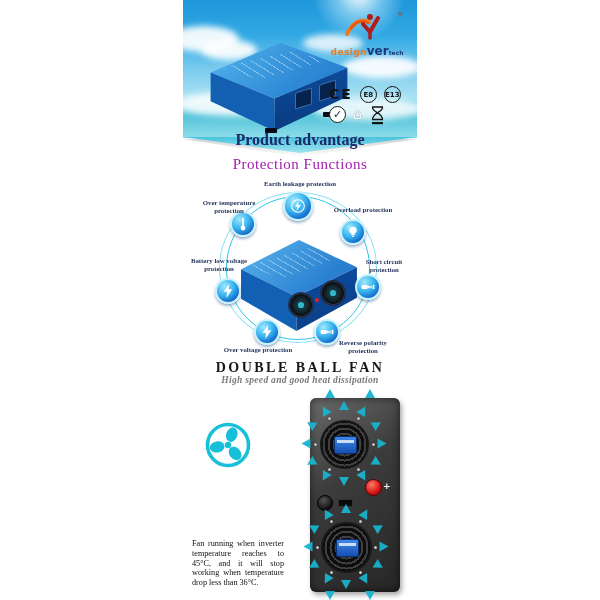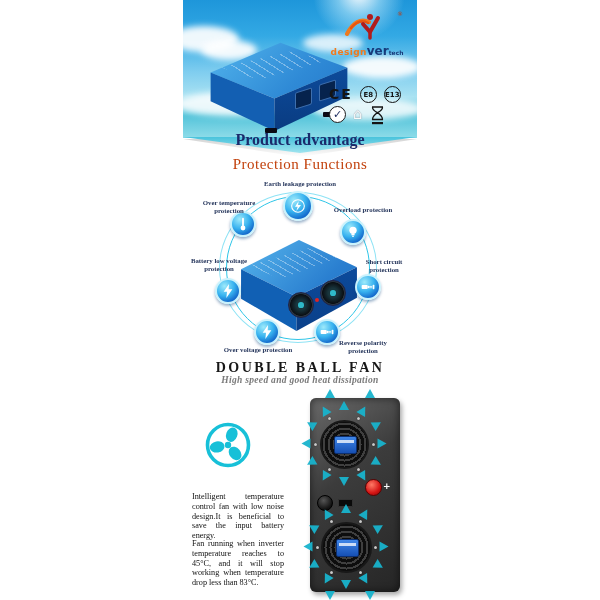--- a/index.html
+++ b/index.html
@@ -43,21 +43,21 @@
   
   .certs{position:absolute;right:10px;top:86px;width:78px;z-index:3;font-family:"DejaVu Sans",sans-serif;}
   .cert-row{display:flex;gap:7px;align-items:flex-start;justify-content:flex-start;margin-bottom:3px;}
   .ce-mark{font-size:14px;font-weight:bold;color:#141414;letter-spacing:2px;line-height:17px;}
   .e-circle{width:17px;height:17px;border:1.4px solid #141414;border-radius:50%;box-sizing:border-box;
             font-size:7px;font-weight:bold;color:#141414;display:flex;align-items:center;justify-content:center;}
   .chk-circle{width:17px;height:17px;border:1.4px solid #1c1c1c;border-radius:50%;background:#fff;box-sizing:border-box;
             color:#16275c;font-size:11px;font-weight:bold;display:flex;align-items:center;justify-content:center;}
   .house{font-size:15px;color:#fafafa;line-height:17px;text-shadow:0 0 1px #567;}
   
-  .sec-title{position:absolute;left:183px;width:234px;text-align:center;color:#c2410c;}
+  .sec-title{position:absolute;left:183px;width:234px;text-align:center;color:#a21caf;}
   .protection-title{top:156px;font-size:15px;letter-spacing:.5px;}
   .ring{position:absolute;border-radius:50%;box-sizing:border-box;}
   .ring1{left:226px;top:196px;width:144px;height:144px;border:1.5px solid #2fc6e8;}
   .ring2{left:219px;top:192px;width:158px;height:151px;border:1.2px solid #8fe3f5;}
   .orb{position:absolute;width:26px;height:26px;border-radius:50%;z-index:4;
        background:radial-gradient(circle at 34% 28%,#9deafb 0%,#37b2ef 45%,#0a55c2 85%);
        border:2px solid #c9f2fc;box-shadow:0 2px 3px rgba(0,60,120,.4);box-sizing:border-box;
        display:flex;align-items:center;justify-content:center;}
   .orb svg{width:16px;height:16px;display:block;}
   .orb-big{width:30px;height:30px;}
@@ -240,22 +240,21 @@
       <circle cx="24" cy="24" r="20.5" fill="none" stroke="#17c0d8" stroke-width="3.6"></circle>
       <g fill="#17c0d8">
         <ellipse cx="24" cy="13" rx="5.6" ry="7.4" transform="rotate(20 24 24)"></ellipse>
         <ellipse cx="24" cy="13" rx="5.6" ry="7.4" transform="rotate(140 24 24)"></ellipse>
         <ellipse cx="24" cy="13" rx="5.6" ry="7.4" transform="rotate(260 24 24)"></ellipse>
         <circle cx="24" cy="24" r="3.2"></circle>
       </g>
     </svg>
   </div>
 
-  <p class="fan-para para1">Intelligent temperature control fan with low noise design.It is beneficial to save the input battery energy.</p>
-  <p class="fan-para para2">Fan running when inverter temperature reaches to 45°C, and it will stop working when temperature drop less than 83°C.</p>
+  <p class="fan-para para2">Fan running when inverter temperature reaches to 45°C, and it will stop working when temperature drop less than 36°C.</p>
 
   <div class="panel-wrap" id="panelWrap">
     <div class="panel"></div>
     <div class="grille" style="left:17px;top:29px;width:49px;height:49px;"></div>
     <div class="grille" style="left:18px;top:131px;width:51px;height:51px;"></div>
     <div class="fan-label" style="left:31px;top:45px;width:21px;height:16px;"></div>
     <div class="fan-label" style="left:33px;top:148px;width:21px;height:16px;"></div>
     <div class="terminal term-red" style="left:62px;top:88px;"></div>
     <div class="plus-sign" style="left:80px;top:90px;">+</div>
     <div class="terminal term-knob" style="left:14px;top:104px;"></div>

